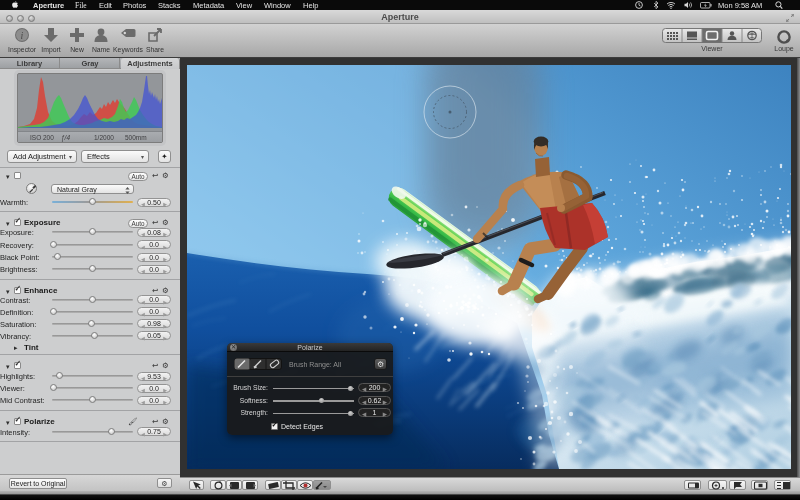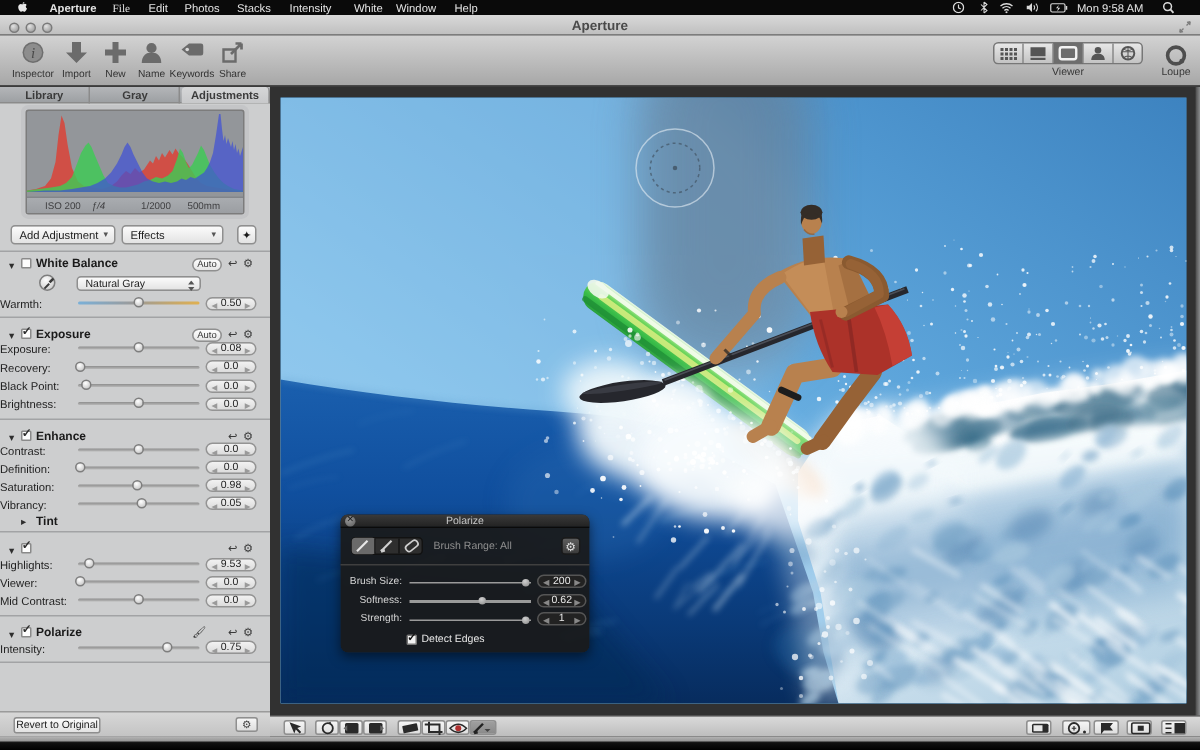--- a/index.html
+++ b/index.html
@@ -84,22 +84,22 @@
 
 <div id="menubar" class="abs">
   <svg class="mi" style="left:11px;top:1px;" width="8" height="8" viewBox="0 0 8 8">
       <path d="M5.2 0.3 c0.1 0.6-0.5 1.3-1.1 1.2 C4 0.9 4.6 0.3 5.2 0.3z M4.1 1.8 c0.5 0 0.9-0.3 1.4-0.3 0.5 0 1 0.3 1.3 0.8 -0.9 0.6-0.8 1.9 0.2 2.3 -0.2 0.6-0.6 1.4-1.1 1.9 -0.4 0.4-0.8 0.4-1.2 0.2 -0.4-0.2-0.8-0.2-1.2 0 -0.5 0.2-0.9 0.2-1.3-0.3 C1.4 5.6 1 4.2 1.2 3.2 1.4 2.3 2.1 1.7 2.9 1.6 c0.4 0 0.8 0.2 1.2 0.2z" fill="#e8e8e8"></path>
     </svg>
   <span class="mi" style="left:33px;font-weight:bold;">Aperture</span>
   <span class="mi" style="left:75px;font-family:Liberation Serif, serif;">File</span>
   <span class="mi" style="left:99px;">Edit</span>
   <span class="mi" style="left:123px;">Photos</span>
   <span class="mi" style="left:158px;">Stacks</span>
-  <span class="mi" style="left:193px;">Intensity</span>
-  <span class="mi" style="left:236px;">White</span>
+  <span class="mi" style="left:193px;">Metadata</span>
+  <span class="mi" style="left:236px;">View</span>
   <span class="mi" style="left:264px;">Window</span>
   <span class="mi" style="left:303px;">Help</span>
   <svg class="mi" style="left:635px;top:1px;" width="8" height="8" viewBox="0 0 8 8">
       <circle cx="4" cy="4" r="3.4" fill="none" stroke="#d8d8d8" stroke-width="0.9"></circle>
       <path d="M4 2 v2.2 l1.5 0.8" stroke="#d8d8d8" stroke-width="0.8" fill="none"></path>
     </svg>
   <svg class="mi" style="left:653px;top:1px;" width="6" height="8" viewBox="0 0 6 8">
       <path d="M3 0.3 v7.4 M3 0.3 L5 2 3 3.8 M3 7.7 L5 6 3 4.2 M1 2 l4 4 M5 2 l-4 4" stroke="#d8d8d8" stroke-width="0.7" fill="none"></path>
     </svg>
   <svg class="mi" style="left:666px;top:1px;" width="10" height="8" viewBox="0 0 10 8">
@@ -1227,21 +1227,20 @@
         <span style="position:absolute;left:76px;top:1.5px;">1/2000</span>
         <span style="position:absolute;left:107px;top:1.5px;">500mm</span>
       </div>
   </div>
   <div class="dd" style="left:7px;top:92px;width:70px;height:13px;line-height:12px;">Add Adjustment<span class="arr">▾</span></div>
   <div class="dd" style="left:81px;top:92px;width:68px;height:13px;line-height:12px;">Effects<span class="arr">▾</span></div>
   <div class="dd" style="left:158px;top:92px;width:13px;height:13px;line-height:12px;padding-left:0;text-align:center;">✦</div>
   <div class="sect-sep" style="top:109px;"></div>
   <div class="tri" style="left:6px;top:115px;">▾</div>
   <div class="cb" style="left:14px;top:114px;"></div>
-  <div class="hdr" style="left:24px;top:113px;">White Balance</div>
   <div class="auto" style="left:128px;top:114px;">Auto</div>
   <div class="hicon" style="left:152px;top:113px;">↩</div>
   <div class="hicon" style="left:162px;top:113px;">⚙</div>
   <div class="abs" style="left:26px;top:125px;width:11px;height:11px;border-radius:50%;background:radial-gradient(circle at 40% 30%,#fdfdfd,#d8d8d8 65%,#bcbcbc);border:1px solid #7e7e7e;">
       <svg width="11" height="11" viewBox="0 0 11 11" style="position:absolute;left:0;top:0;">
         <path d="M2.6 8.4 L5.8 5.2" stroke="#3a3a3a" stroke-width="1.3"></path>
         <path d="M5.4 3.6 l2-2 a0.9 0.9 0 0 1 1.3 1.3 l-2 2z" fill="#3a3a3a"></path>
       </svg>
     </div>
   <div class="dd" style="left:51px;top:126px;width:83px;height:10px;line-height:9px;font-size:7px;">Natural Gray<svg style="position:absolute;right:3px;top:2px;" width="5" height="7" viewBox="0 0 5 7">

